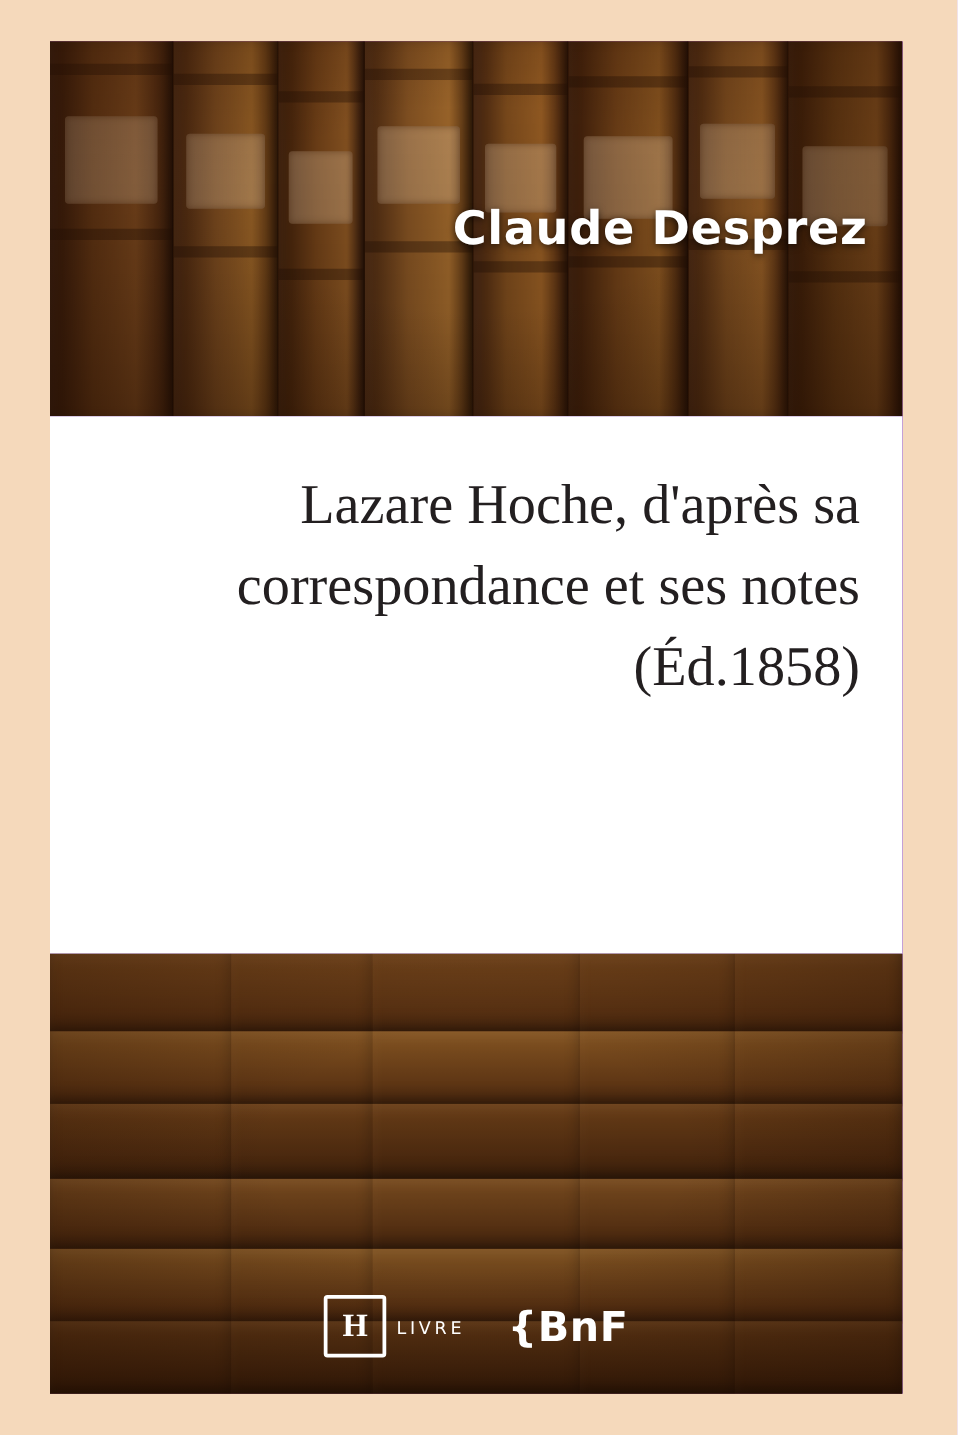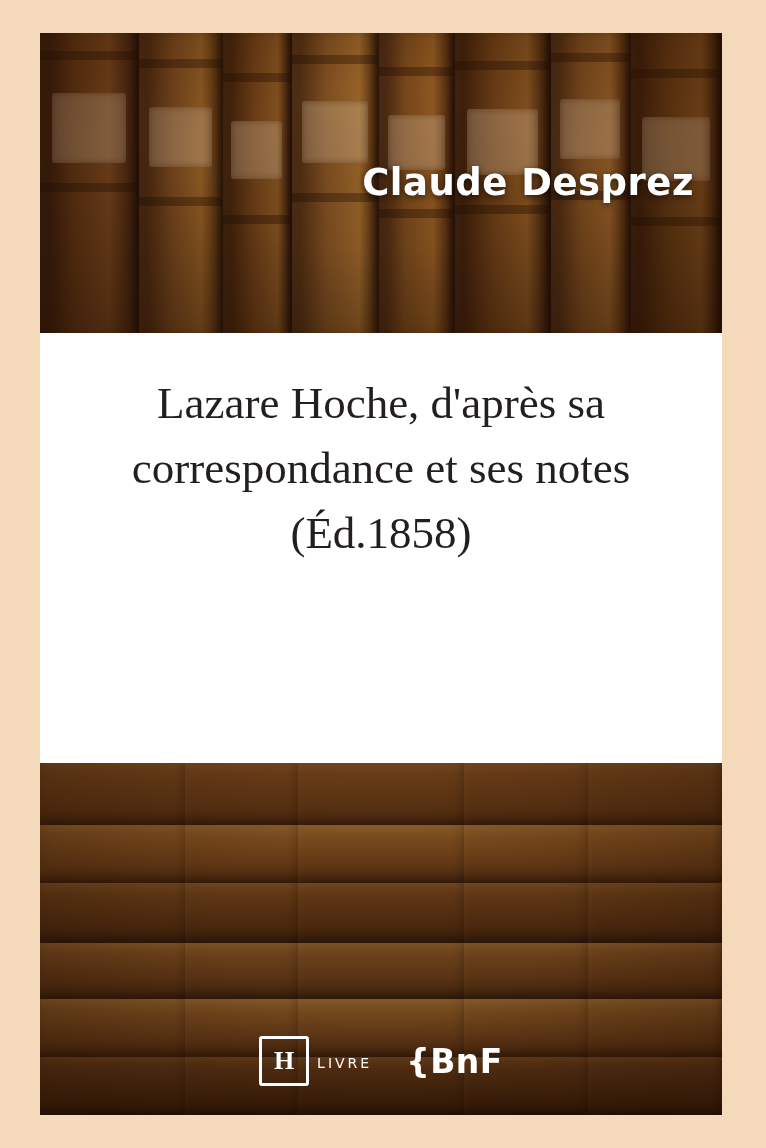--- a/index.html
+++ b/index.html
@@ -131,21 +131,21 @@
     background: #ffffff;
   }
   .title {
     margin: 0;
     padding: 38px 34px 0 34px;
     font-family: "Liberation Serif", serif;
     font-weight: normal;
     font-size: 45px;
     line-height: 1.44;
     color: #231f20;
-    text-align: center;
+    text-align: right;
   }
 
   
   .logos {
     position: absolute;
     left: 0;
     bottom: 22px;
     width: 682px;
     height: 64px;
     display: flex;

